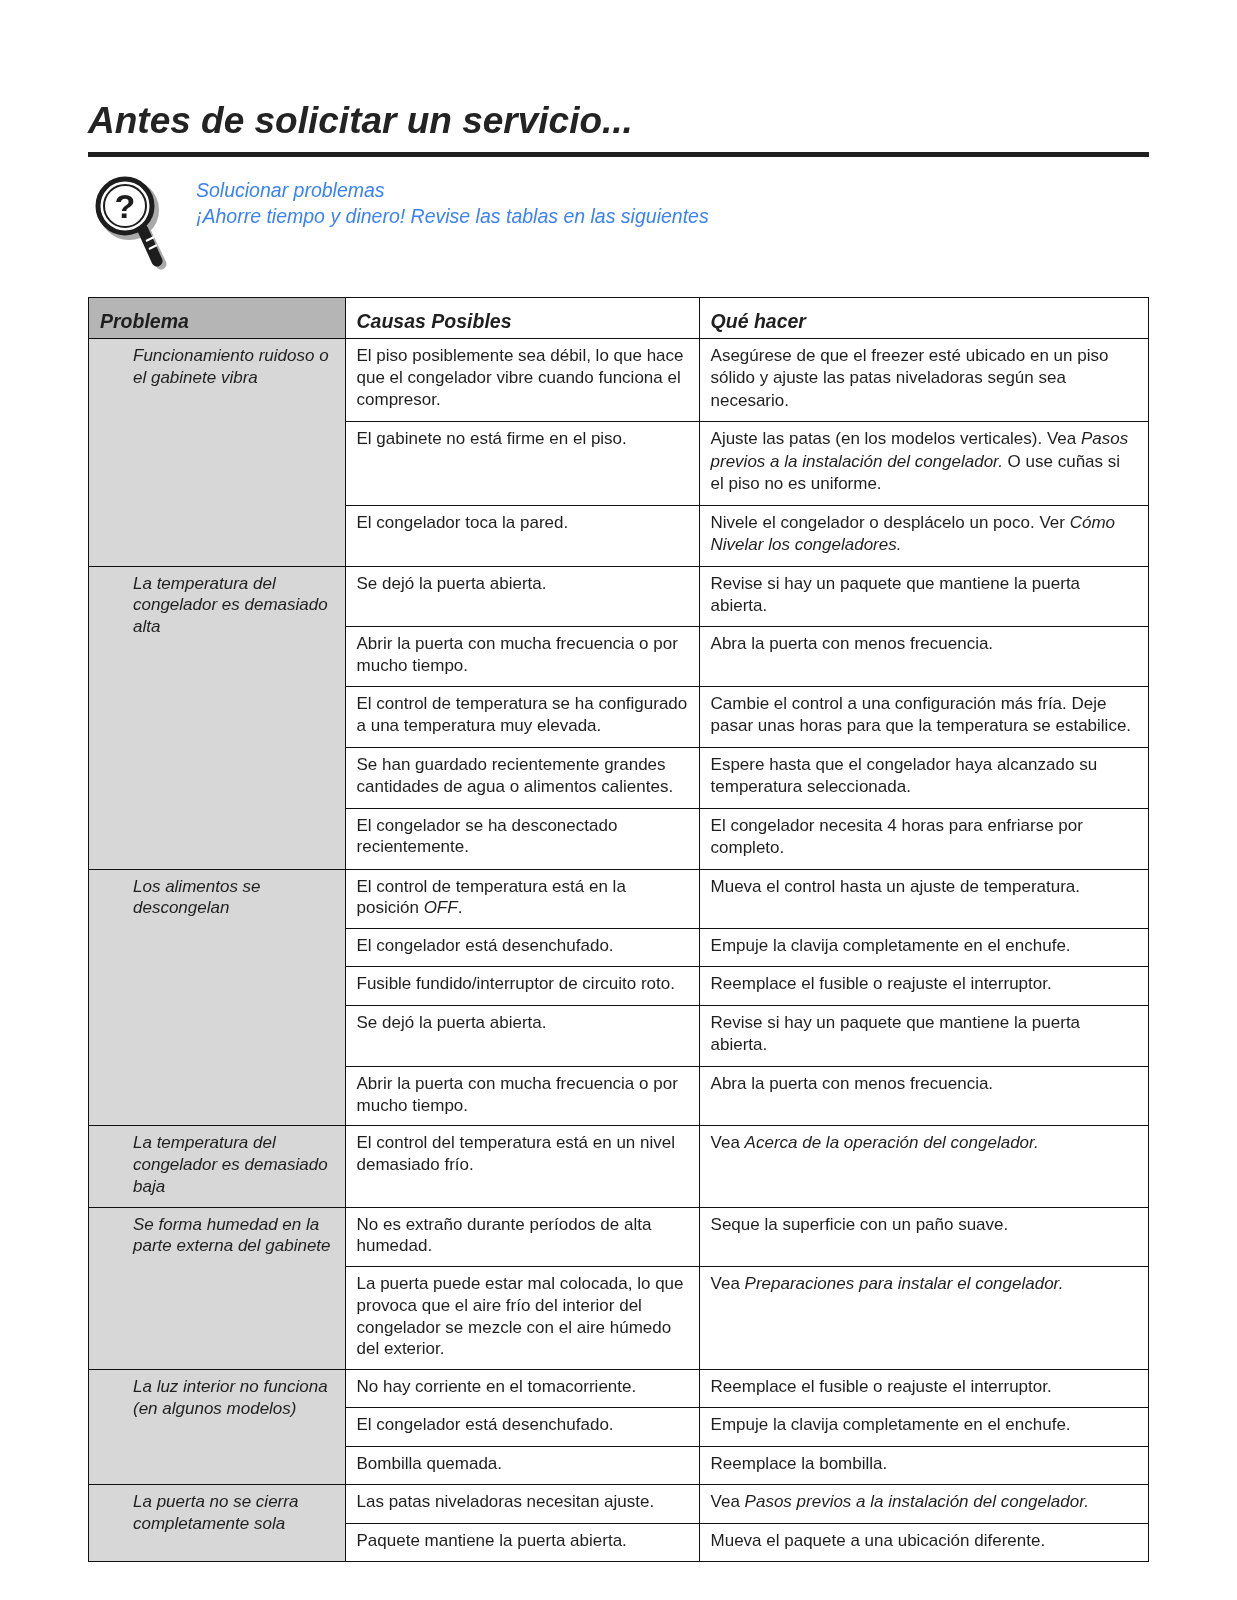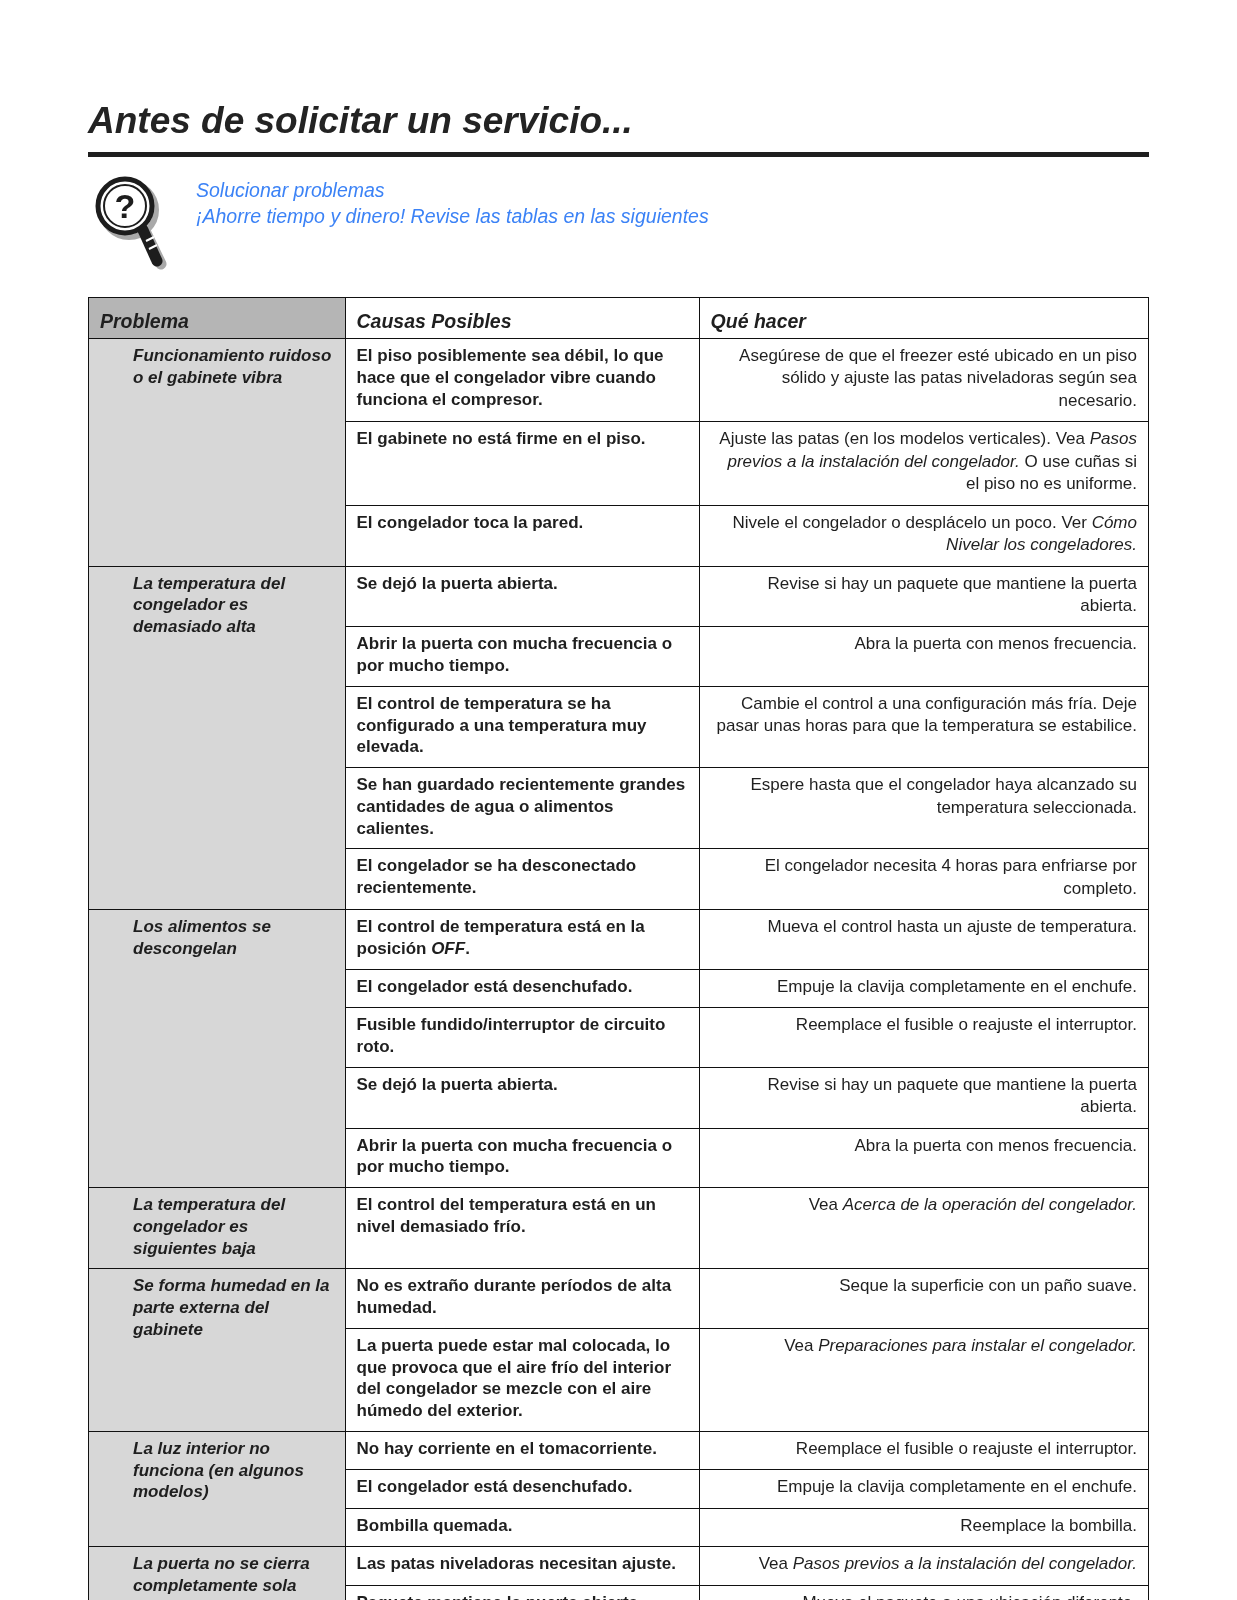--- a/index.html
+++ b/index.html
@@ -56,35 +56,34 @@
     font-style: italic;
     font-weight: bold;
     font-size: 19.5px;
     padding-top: 12px;
     padding-bottom: 5px;
     background: #ffffff;
   }
   th.th-problema { background: #b5b5b5; }
   td.problem-cell {
     background: #d7d7d7;
-    font-weight: bold;
+    font-weight: normal;
     font-style: italic;
     font-size: 17px;
     line-height: 1.28;
     padding-left: 44px;
   }
   td.cause-cell {
-    font-weight: bold;
+    font-weight: normal;
     font-size: 17px;
     line-height: 1.28;
   }
   td.action-cell {
     font-size: 17px;
     line-height: 1.32;
-    text-align: right;
   }
   .it { font-style: italic; }
 </style>
 </head>
 <body>
 
 <div class="page">
 
   <h1 class="title">Antes de solicitar un servicio...</h1>
 
@@ -173,21 +172,21 @@
         </tr>
         <tr>
           <td class="cause-cell"><span>Se dejó la puerta abierta.</span></td>
           <td class="action-cell"><span>Revise si hay un paquete que mantiene la puerta abierta.</span></td>
         </tr>
         <tr>
           <td class="cause-cell"><span>Abrir la puerta con mucha frecuencia o por mucho tiempo.</span></td>
           <td class="action-cell"><span>Abra la puerta con menos frecuencia.</span></td>
         </tr>
         <tr>
-          <td class="problem-cell" rowspan="1">La temperatura del congelador es siguientes baja</td>
+          <td class="problem-cell" rowspan="1">La temperatura del congelador es demasiado baja</td>
           <td class="cause-cell"><span>El control del temperatura está en un nivel demasiado frío.</span></td>
           <td class="action-cell"><span>Vea </span><span class="it">Acerca de la operación del congelador.</span></td>
         </tr>
         <tr>
           <td class="problem-cell" rowspan="2">Se forma humedad en la parte externa del gabinete</td>
           <td class="cause-cell"><span>No es extraño durante períodos de alta humedad.</span></td>
           <td class="action-cell"><span>Seque la superficie con un paño suave.</span></td>
         </tr>
         <tr>
           <td class="cause-cell"><span>La puerta puede estar mal colocada, lo que provoca que el aire frío del interior del congelador se mezcle con el aire húmedo del exterior.</span></td>

